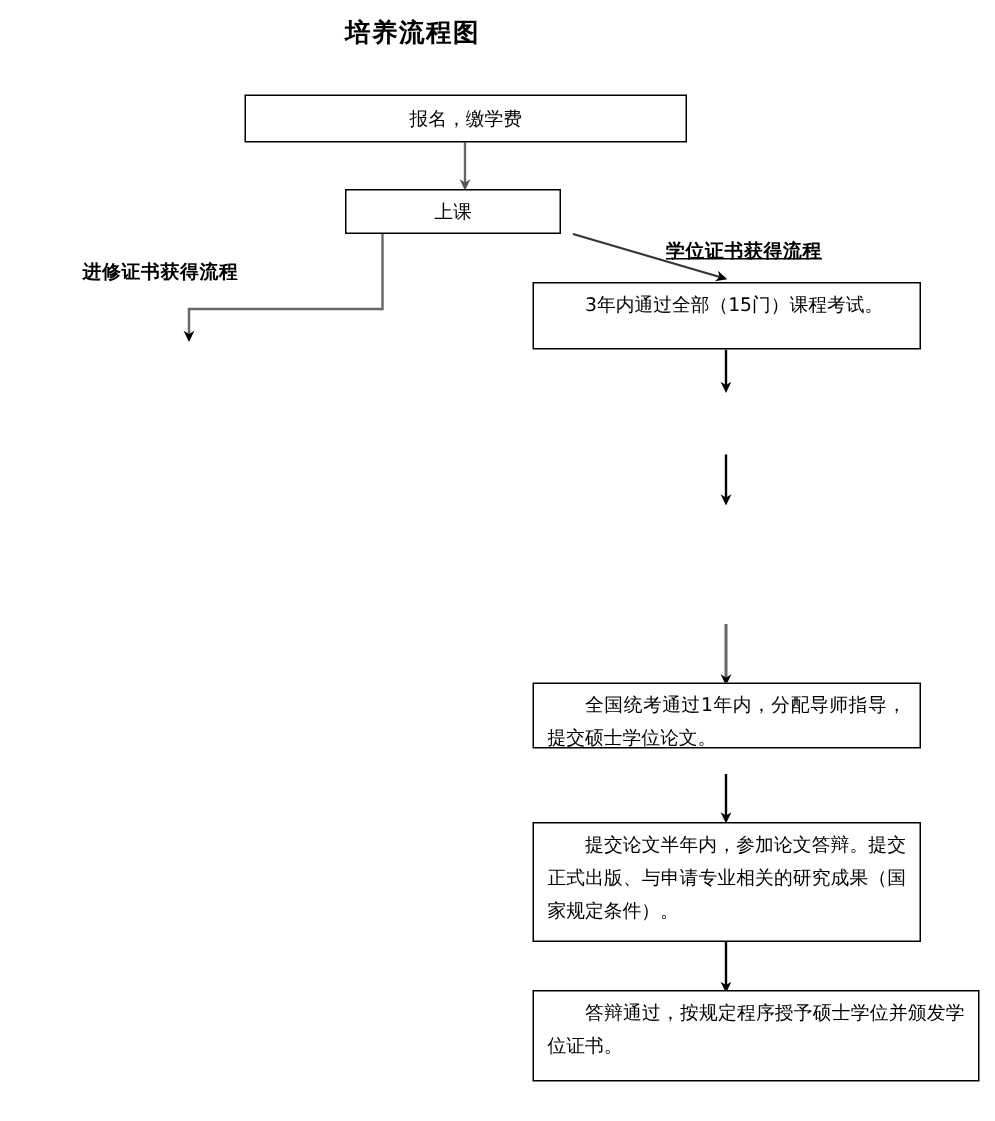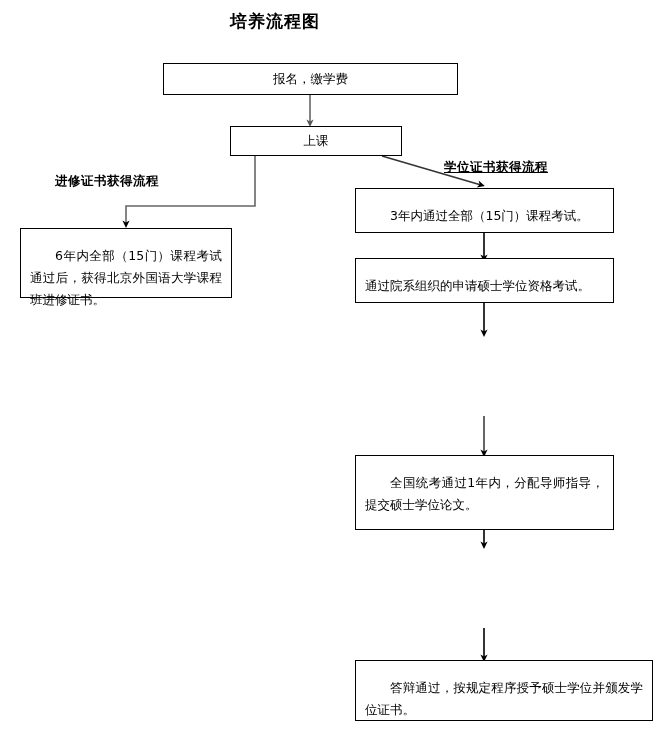--- a/index.html
+++ b/index.html
@@ -20,21 +20,21 @@
     font-weight:bold;
     letter-spacing:1px;
   }
   .node{
     position:absolute;
     box-sizing:border-box;
     border:1px solid #000000;
     background:#ffffff;
     font-size:12.5px;
     line-height:22px;
-    padding:16px 9px 4px 9px;
+    padding:3px 9px 4px 9px;
     text-align:justify;
     text-justify:inter-ideograph;
   }
   .node.center{
     text-align:right;
     display:flex;
     align-items:center;
     justify-content:center;
     padding:0;
   }
@@ -76,43 +76,40 @@
     <line x1="484" y1="303" x2="484" y2="333" stroke="#000000" stroke-width="1.6" marker-end="url(#arrow)"></line>
     <line x1="484" y1="416" x2="484" y2="453" stroke="#666666" stroke-width="2" marker-end="url(#arrow)"></line>
     <line x1="484" y1="516" x2="484" y2="545" stroke="#000000" stroke-width="1.6" marker-end="url(#arrow)"></line>
     <line x1="484" y1="628" x2="484" y2="658" stroke="#000000" stroke-width="1.6" marker-end="url(#arrow)"></line>
   </svg>
 
   <div class="node center" style="left:163px;top:63px;width:295px;height:32px;">
     <span>报名，缴学费</span>
   </div>
 
-  <div class="node center" style="left:230px;top:126px;width:172px;height:30px;">
+  <div class="node center" style="left:230px;top:126px;width:144px;height:30px;">
     <span>上课</span>
   </div>
 
   <div class="branch-label" style="left:55px;top:173px;">进修证书获得流程</div>
 
   <div class="branch-label" style="left:444px;top:159px;text-decoration:underline;">学位证书获得流程</div>
 
-  <div class="node" style="left:20px;top:228px;width:212px;height:70px;">
-    <span class="inner">6年内全部（15门）课程考试通过后，获得北京外国语大学课程班进修证书。</span>
-  </div>
 
   <div class="node" style="left:355px;top:188px;width:259px;height:45px;">
     <span class="inner">3年内通过全部（15门）课程考试。</span>
   </div>
 
-  <div class="node" style="left:355px;top:258px;width:259px;height:45px;">
-    <span class="inner noindent">通过院系组织的申请硕士学位资格考试。</span>
-  </div>
 
 
-  <div class="node" style="left:355px;top:455px;width:259px;height:75px;">
+  <div class="node" style="left:355px;top:455px;width:259px;height:44px;">
     <span class="inner">全国统考通过1年内，分配导师指导，提交硕士学位论文。</span>
   </div>
 
+  <div class="node" style="left:355px;top:548px;width:259px;height:80px;">
+    <span class="inner">提交论文半年内，参加论文答辩。提交正式出版、与申请专业相关的研究成果（国家规定条件）。</span>
+  </div>
 
   <div class="node" style="left:355px;top:660px;width:298px;height:61px;">
     <span class="inner">答辩通过，按规定程序授予硕士学位并颁发学位证书。</span>
   </div>
 
 </div>
 
 </body></html>

